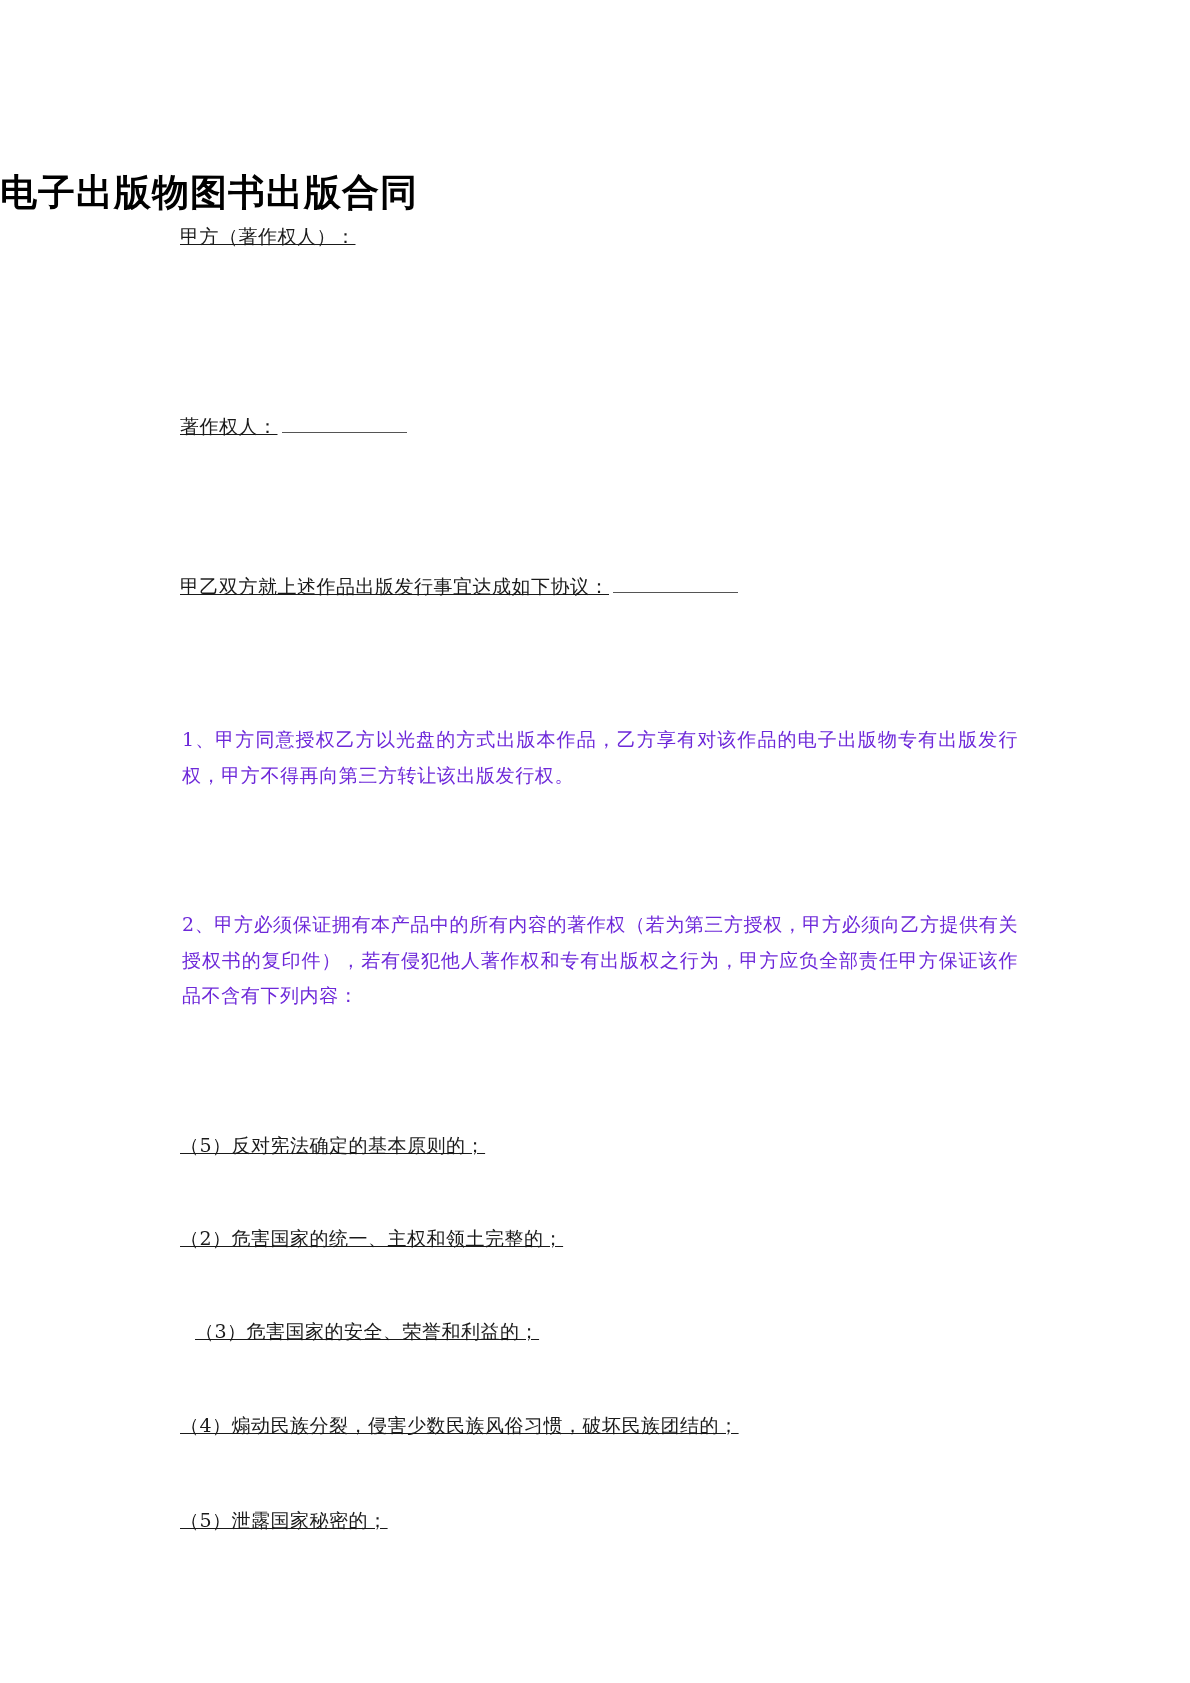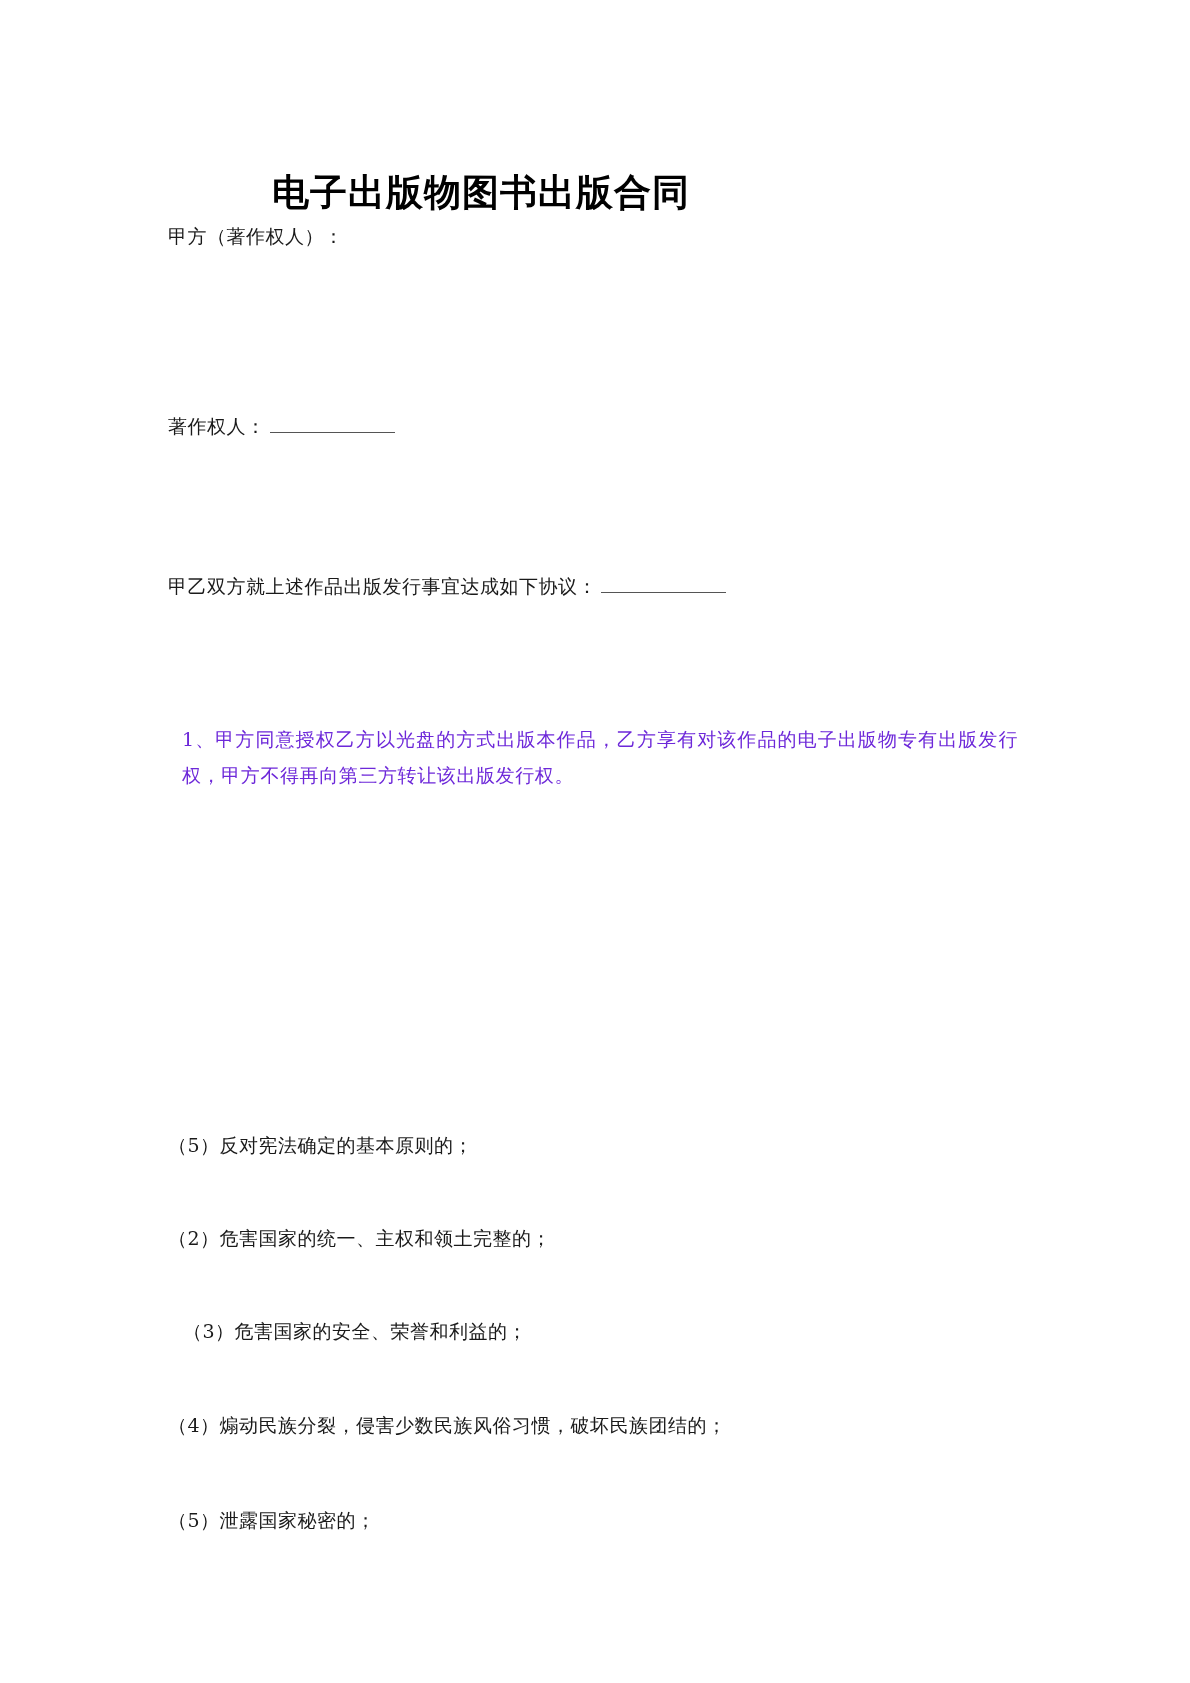--- a/index.html
+++ b/index.html
@@ -1,23 +1,23 @@
 <!DOCTYPE html>
 <html><head>
 <meta charset="utf-8">
 <style>
   html, body { margin: 0; padding: 0; background: #ffffff; }
   body { width: 1190px; height: 1683px; position: relative; overflow: hidden;
          font-family: "DejaVu Serif", "Liberation Serif", serif; color: #111; }
   .page { position: absolute; left: 0; top: 0; width: 1190px; height: 1683px; background: #fff; }
-  .title { position: absolute; top: 168px; left: 0; width: 962px; text-align: center;
+  .title { position: absolute; top: 168px; left: 0; width: 962px; text-align: left;
            font-size: 37px; font-weight: bold; letter-spacing: 1px; color: #000;
            font-family: "DejaVu Sans", "Liberation Sans", sans-serif; }
-  .line { position: absolute; left: 168px; width: 840px; font-size: 19px; line-height: 36px;
-          white-space: nowrap; color: #1a1a1a; letter-spacing: 0.5px; }
+  .line { position: absolute; left: 180px; width: 840px; font-size: 19px; line-height: 36px;
+          white-space: nowrap; color: #1a1a1a; letter-spacing: 0.5px; text-decoration: underline; }
   .para { position: absolute; left: 182px; width: 836px; font-size: 19px; line-height: 35.5px;
           color: #6d28d9; letter-spacing: 0.6px; text-align: justify; }
   .blank { display: inline-block; width: 125px; border-bottom: 1px solid #555; height: 18px;
            vertical-align: baseline; margin-left: 4px; }
 </style>
 </head>
 <body>
 
 <div class="page">
 
@@ -29,20 +29,21 @@
   <div class="line" style="top:408px;">
     <span>著作权人：</span><span class="blank"></span>
   </div>
 
   <div class="line" style="top:568px;">
     <span>甲乙双方就上述作品出版发行事宜达成如下协议：</span><span class="blank"></span>
   </div>
 
   <div class="para" style="top:722px;">1、甲方同意授权乙方以光盘的方式出版本作品，乙方享有对该作品的电子出版物专有出版发行权，甲方不得再向第三方转让该出版发行权。</div>
 
+  <div class="para" style="top:907px;">2、甲方必须保证拥有本产品中的所有内容的著作权（若为第三方授权，甲方必须向乙方提供有关授权书的复印件），若有侵犯他人著作权和专有出版权之行为，甲方应负全部责任甲方保证该作品不含有下列内容：</div>
 
   <div class="line" style="top:1127px;">（5）反对宪法确定的基本原则的；</div>
   <div class="line" style="top:1220px;">（2）危害国家的统一、主权和领土完整的；</div>
   <div class="line" style="top:1313px;margin-left:15px;">（3）危害国家的安全、荣誉和利益的；</div>
   <div class="line" style="top:1407px;">（4）煽动民族分裂，侵害少数民族风俗习惯，破坏民族团结的；</div>
   <div class="line" style="top:1502px;">（5）泄露国家秘密的；</div>
 
 </div>
 
 </body></html>

